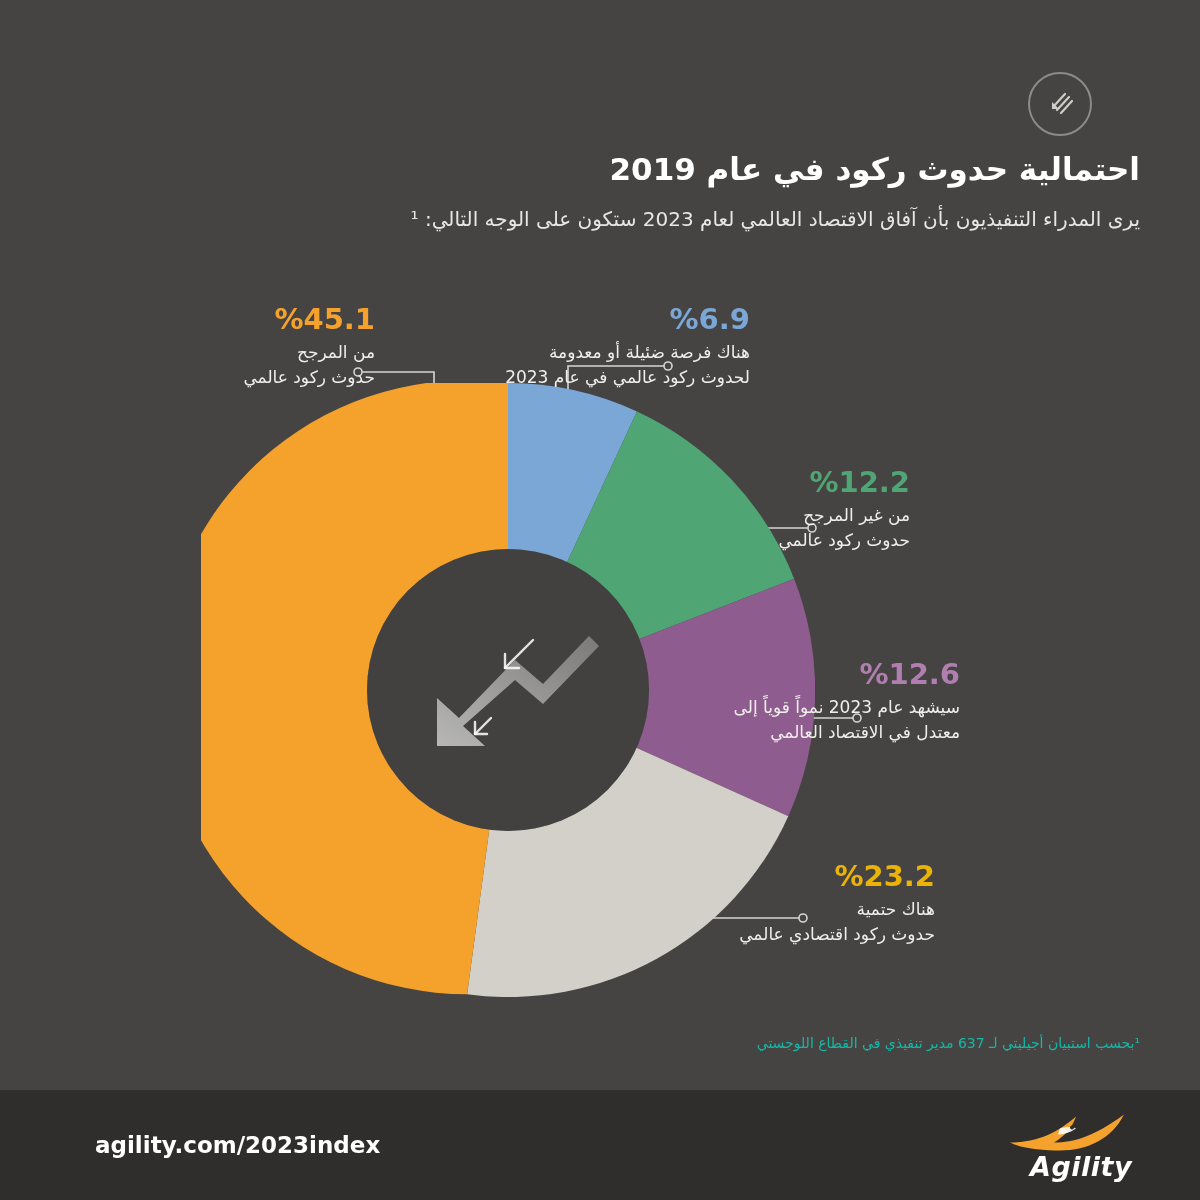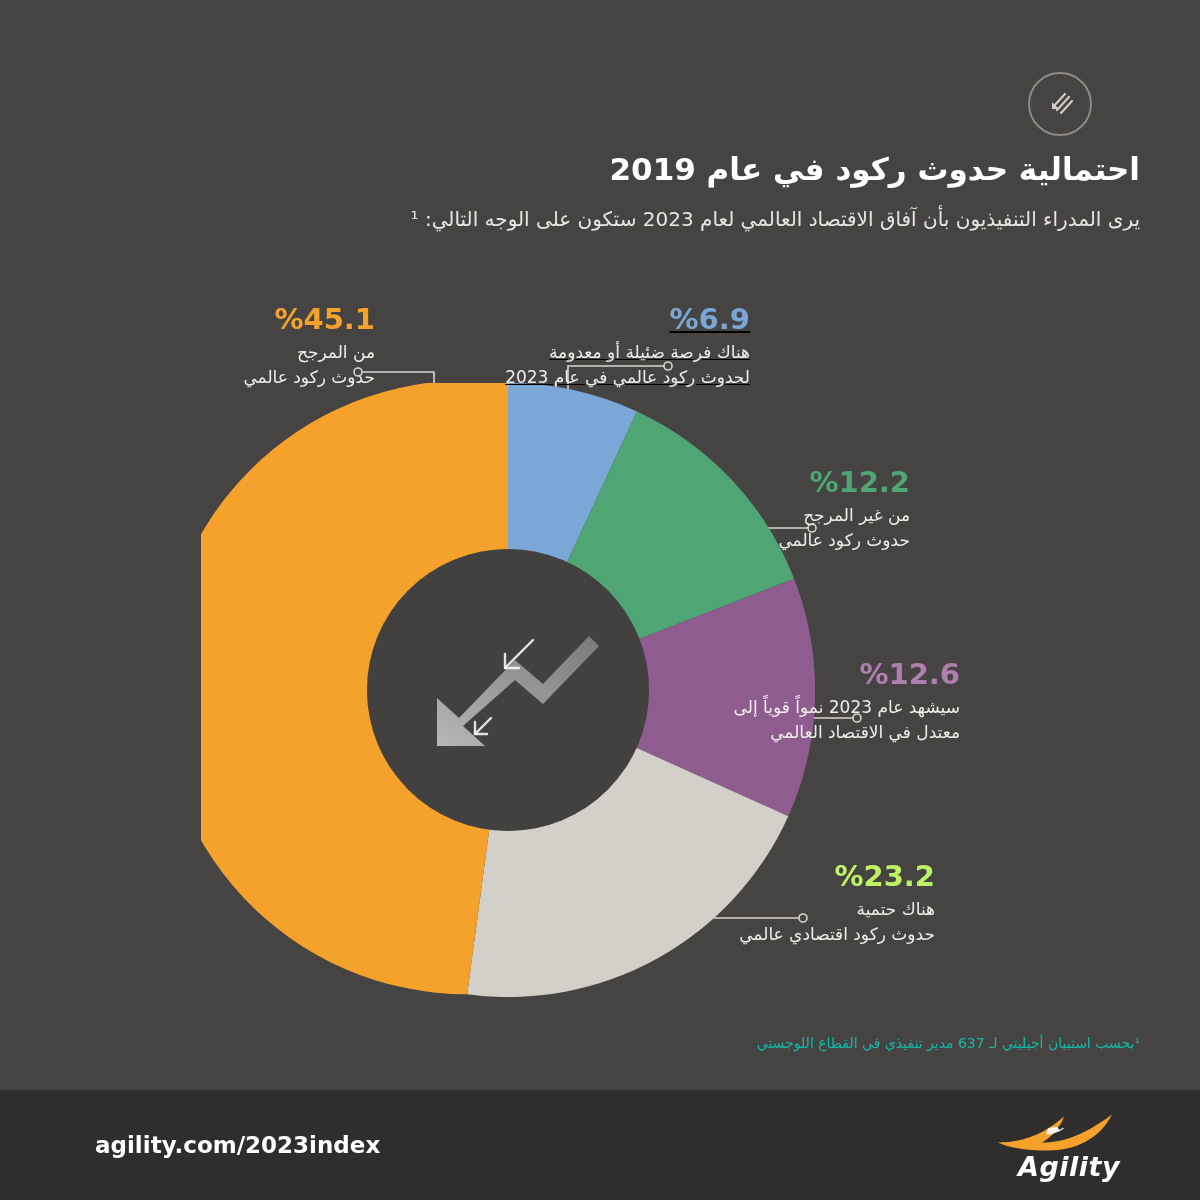--- a/index.html
+++ b/index.html
@@ -137,21 +137,21 @@
     left: 95px;
     transform: translateY(-50%);
     color: #ffffff;
     font-size: 23px;
     font-weight: bold;
     direction: ltr;
   }
   .footer-brand {
     position: absolute;
     top: 50%;
-    right: 80px;
+    right: 68px;
     transform: translateY(-50%);
     display: flex;
     flex-direction: column;
     align-items: flex-end;
     direction: ltr;
   }
   .footer-brand .wordmark {
     color: #ffffff;
     font-size: 27px;
     font-style: italic;
@@ -239,40 +239,40 @@
       </g>
     </svg>
   </div>
 
   <div class="callout right-side" style="top:305px; right:825px; width:140px;">
     <p class="pct" style="color:#F5A22D;">%45.1</p>
     <p class="desc">من المرجح
 حدوث ركود عالمي</p>
   </div>
 
-  <div class="callout right-side" style="top:305px; right:450px; width:280px;text-decoration:underline;">
+  <div class="callout right-side" style="top:305px; right:450px; width:280px;">
     <p class="pct" style="color:#7BA7D7;">%6.9</p>
     <p class="desc">هناك فرصة ضئيلة أو معدومة
 لحدوث ركود عالمي في عام  2023</p>
   </div>
 
   <div class="callout right-side" style="top:468px; right:290px; width:280px;">
     <p class="pct" style="color:#4FA573;">%12.2</p>
     <p class="desc">من غير المرجح
 حدوث ركود عالمي</p>
   </div>
 
   <div class="callout right-side" style="top:660px; right:240px; width:300px;">
     <p class="pct" style="color:#B07FB0;">%12.6</p>
     <p class="desc">سيشهد عام 2023 نمواً قوياً إلى
 معتدل في الاقتصاد العالمي</p>
   </div>
 
   <div class="callout right-side" style="top:862px; right:265px; width:300px;">
-    <p class="pct" style="color:#bef264;text-align:right;">%23.2</p>
+    <p class="pct" style="color:#eab308;text-align:right;">%23.2</p>
     <p class="desc">هناك حتمية
 حدوث ركود اقتصادي عالمي</p>
   </div>
 
   <div class="footnote">¹بحسب استبيان أجيليتي لـ 637 مدير تنفيذي في القطاع اللوجستي</div>
 
   <div class="footer">
     <div class="footer-url">agility.com/2023index</div>
     <div class="footer-brand">
       <svg width="130" height="48" viewBox="0 0 130 48">

